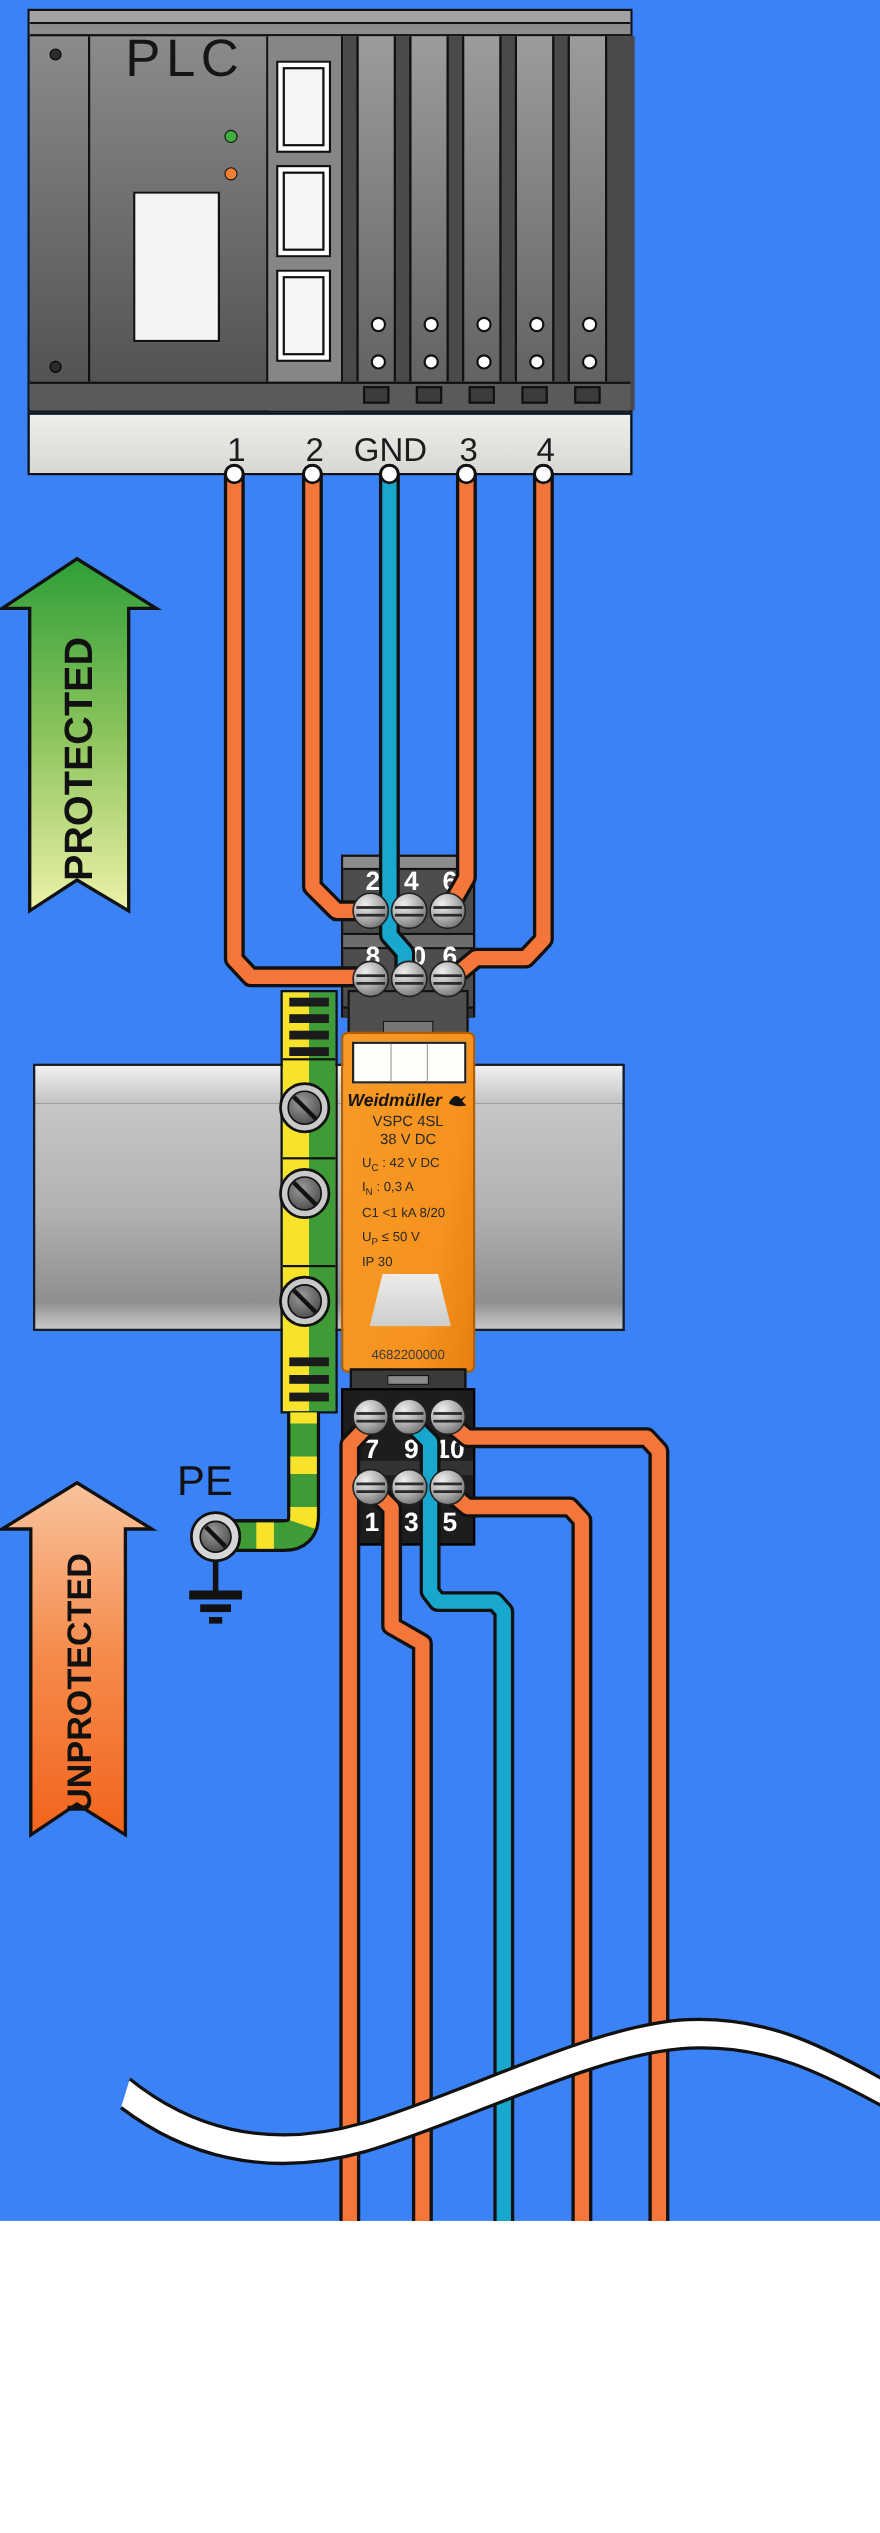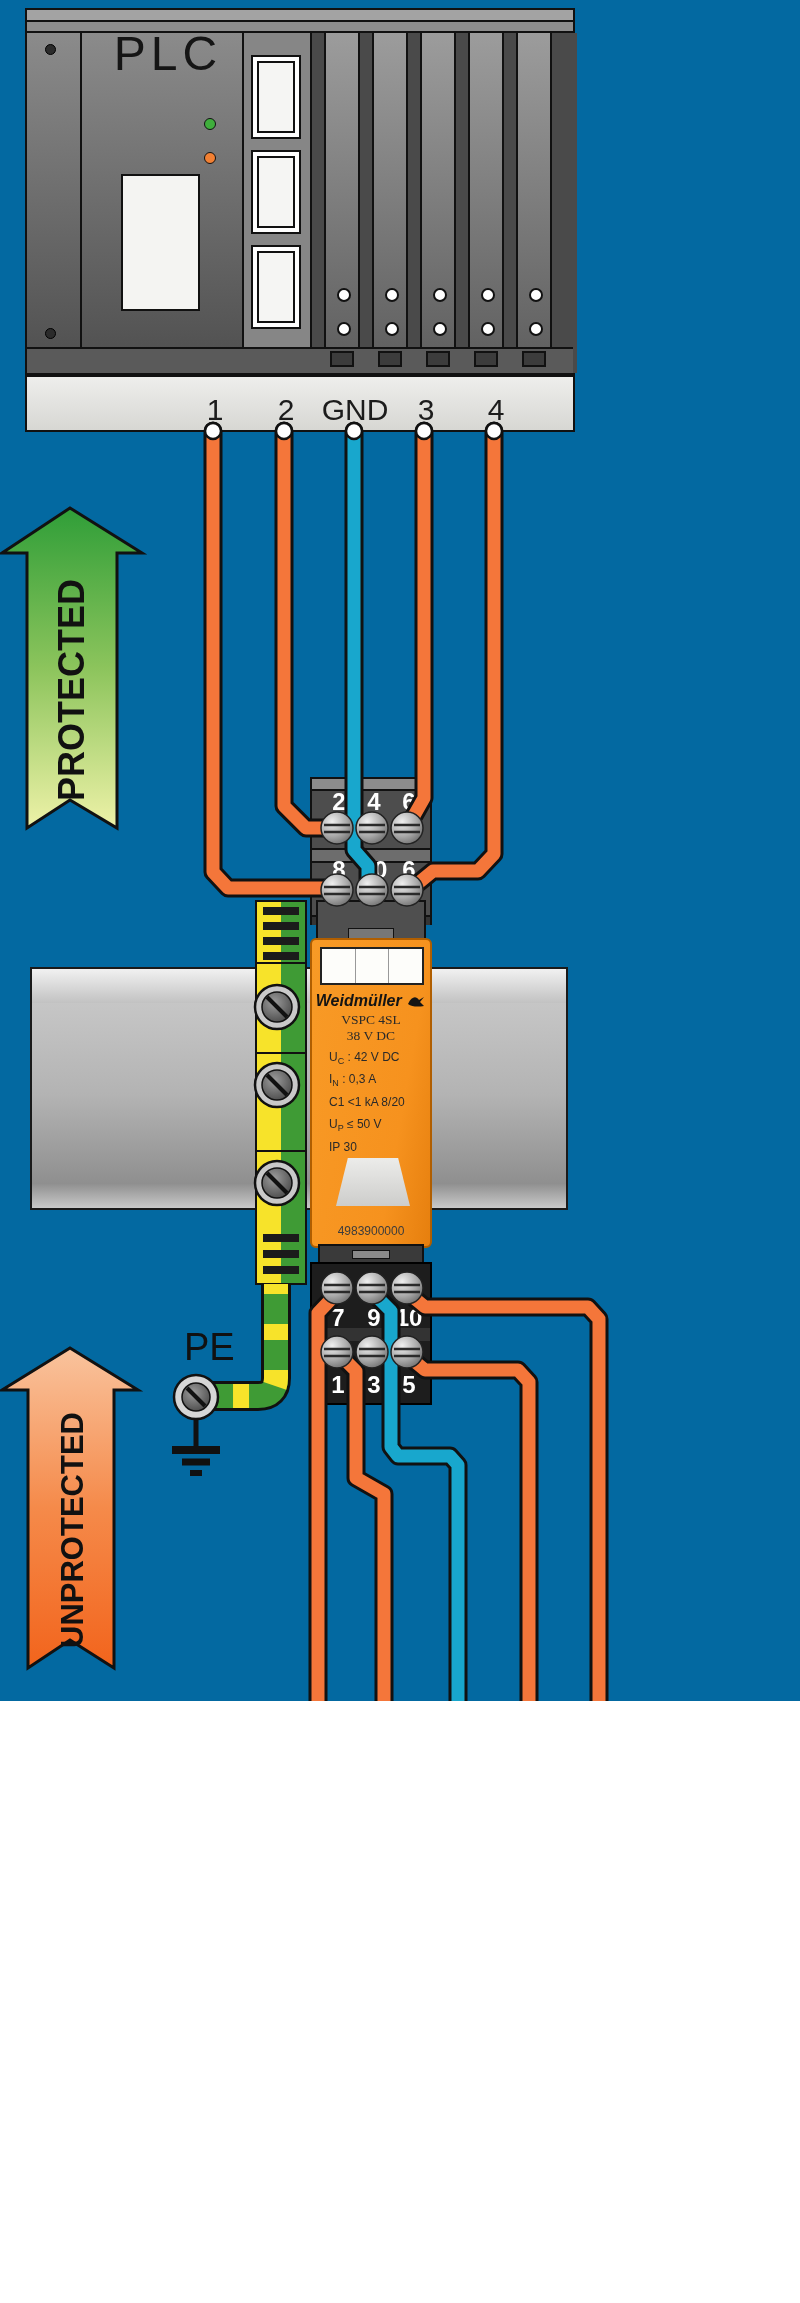--- a/index.html
+++ b/index.html
@@ -1,16 +1,16 @@
 <!DOCTYPE html>
 <html><head>
 <meta charset="utf-8">
 <style>
   html,body{margin:0;padding:0;background:#fff;}
-  #stage{position:relative;width:800px;height:1701px;background:#0369a1;overflow:hidden;
+  #stage{position:relative;width:800px;height:2019px;background:#3b82f6;overflow:hidden;
          font-family:"Liberation Sans", sans-serif;}
   #stage *{box-sizing:border-box;}
   .abs{position:absolute;}
 
   
   .plc{left:25px;top:8px;width:550px;height:367px;background:linear-gradient(180deg,#8f8f8f,#4e4e4e);
        border:2px solid #111;}
   .plc-strip1{left:0;top:0;width:100%;height:12px;background:#a3a3a3;border-bottom:2px solid #111;}
   .plc-strip2{left:0;top:12px;width:100%;height:11px;background:#8d8d8d;border-bottom:2px solid #111;}
   .plc-leftcol{left:0;top:23px;width:55px;height:340px;border-right:2px solid #111;}
@@ -39,21 +39,21 @@
   .rail-top{left:30px;top:967px;width:538px;height:38px;background:linear-gradient(180deg,#f1f1f1,#c2c2c2);
             border:2px solid #1a1a1a;}
   .rail-body{left:30px;top:1003px;width:538px;height:207px;border:2px solid #1a1a1a;border-top:none;
              background:linear-gradient(180deg,#c6c6c6 0%,#b3b3b3 45%,#8f8f8f 88%,#c9c9c9 100%);}
 
   
   .peblock{left:255px;top:900px;width:52px;height:385px;border:2px solid #111;
            background:linear-gradient(90deg,#f7e32a 0 50%,#3f9b35 50% 100%);}
   .pebar{position:absolute;left:6px;width:36px;height:8px;background:#1b1b1b;}
   .peline{position:absolute;left:0;width:100%;height:0;border-top:2px solid #111;}
-  .pe-label{left:184px;top:1326px;font-size:38px;color:#111;}
+  .pe-label{left:161px;top:1326px;font-size:38px;color:#111;}
 
   
   .blocktop{left:310px;top:777px;width:122px;height:148px;background:#4d4d4d;border:2px solid #111;}
   .blocktop-bar{left:0;top:0;width:100%;height:12px;background:#8c8c8c;border-bottom:2px solid #111;}
   .blocktop-mid{left:0;top:69px;width:100%;height:15px;background:#6d6d6d;border-top:2px solid #111;border-bottom:2px solid #111;}
   .blocktop-foot{left:0;top:136px;width:100%;height:10px;background:#353535;border-top:2px solid #111;}
   .blockbot{left:310px;top:1262px;width:122px;height:143px;background:#1d1d1d;border:2px solid #000;}
   .blockbot-mid{left:0;top:64px;width:100%;height:13px;background:#333;}
   .tnum{position:absolute;transform:translateX(-50%);color:#fff;font-weight:bold;font-size:24px;}
 
@@ -65,21 +65,21 @@
 
   
   .module{left:310px;top:938px;width:122px;height:310px;border:2px solid #b05e00;border-radius:6px;
           background:linear-gradient(100deg,#f89a26 0%,#f6921e 70%,#e67f0e 100%);}
   .mod-label{position:absolute;left:8px;top:7px;width:104px;height:38px;background:#fdfdfa;border:2px solid #222;
              display:flex;}
   .mod-label div{flex:1;border-right:1.5px solid #999;}
   .mod-label div:last-child{border-right:none;}
   .brand-row{position:absolute;left:0;top:52px;width:100%;text-align:center;color:#141414;
              font-size:16px;font-weight:bold;font-style:italic;}
-  .mod-model{position:absolute;left:0;width:100%;text-align:center;font-size:13.5px;color:#2a2a2a;font-family:Liberation Serif, serif;}
+  .mod-model{position:absolute;left:0;width:100%;text-align:center;font-size:13.5px;color:#2a2a2a;}
   .mod-specs{position:absolute;left:17px;top:108px;font-size:12px;color:#2a2a2a;line-height:18px;white-space:nowrap;}
   .mod-specs sub{font-size:9px;}
   .mod-trap{position:absolute;left:24px;top:218px;width:74px;height:48px;
             clip-path:polygon(16% 0,84% 0,100% 100%,0 100%);
             background:linear-gradient(180deg,#ececea,#cdcdcb);}
   .mod-artnum{position:absolute;left:0;top:284px;width:100%;text-align:center;font-size:12px;color:#3c3c3c;}
 
   
   .loadbox{left:292px;top:2048px;width:336px;height:252px;border:3px solid #111;
            background:linear-gradient(160deg,#e4e4e4,#c2c2c2);}
@@ -200,21 +200,21 @@
     <div class="mod-model" style="top:72px">VSPC 4SL</div>
     <div class="mod-model" style="top:88px">38 V DC</div>
     <div class="mod-specs">
       <div><span>U</span><sub>C</sub><span> : 42 V DC</span></div>
       <div><span>I</span><sub>N</sub><span> : 0,3 A</span></div>
       <div><span>C1</span><sub></sub><span> &lt;1 kA 8/20</span></div>
       <div><span>U</span><sub>P</sub><span> ≤ 50 V</span></div>
       <div><span>IP 30</span><sub></sub><span></span></div>
     </div>
     <div class="mod-trap"></div>
-    <div class="mod-artnum">4983900000</div>
+    <div class="mod-artnum">4682200000</div>
   </div>
 
   <div class="abs conn-bot">
     <div class="conn-bot-tab"></div>
   </div>
 
   <div class="abs blockbot">
     <span class="tnum" style="left:26px;top:40px">7</span>
     <span class="tnum" style="left:62px;top:40px">9</span>
     <span class="tnum" style="left:97px;top:40px">10</span>

